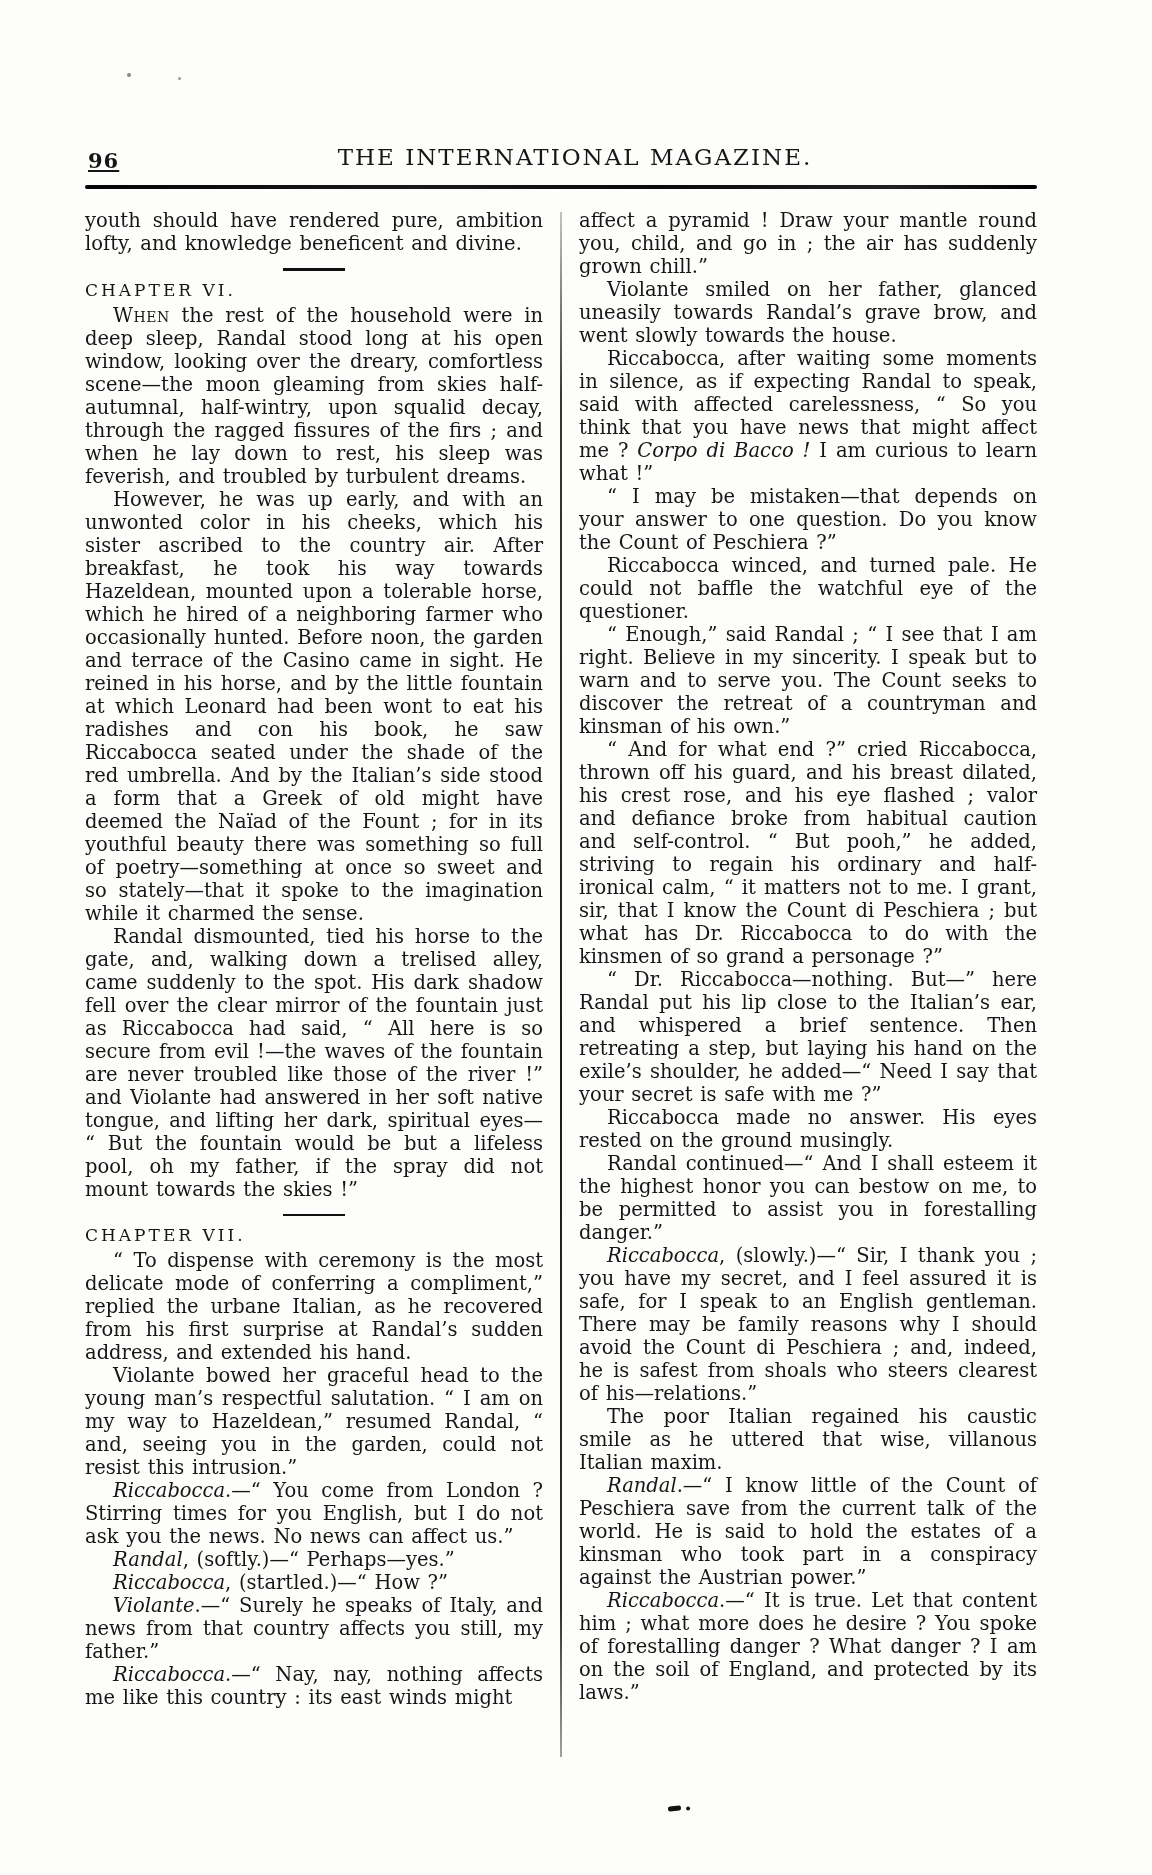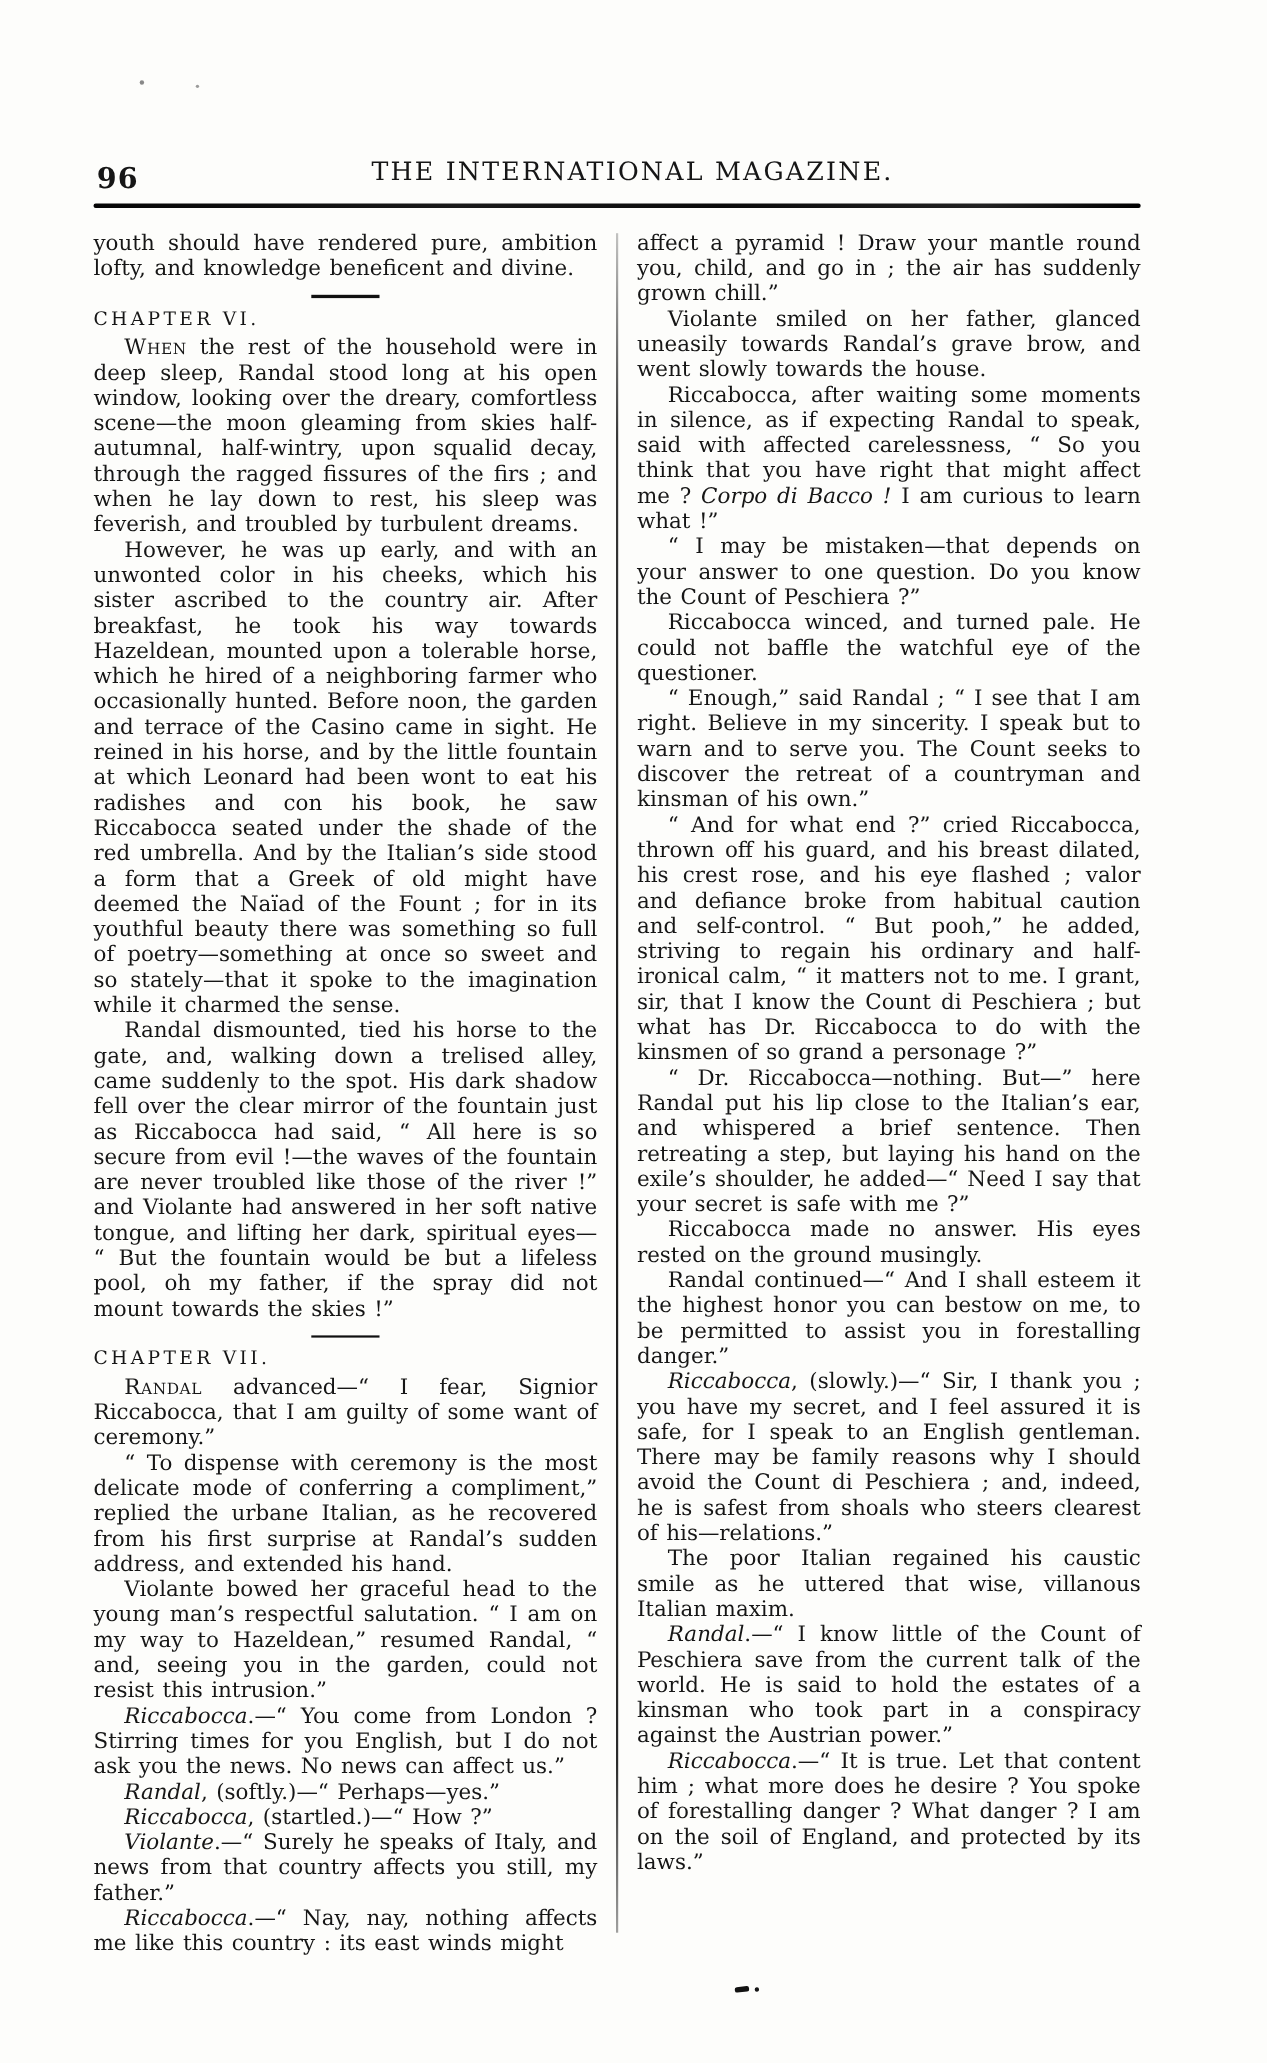--- a/index.html
+++ b/index.html
@@ -15,21 +15,21 @@
   .page{
     position:relative;
     width:1152px;
     height:1875px;
     background:var(--paper);
     overflow:hidden;
   }
   
   .folio{
     position:absolute; left:88px; top:148px;
-    font-size:26px; font-weight:bold; letter-spacing:1px;
+    font-size:21px; font-weight:bold; letter-spacing:1px;text-decoration:underline;
   }
   .masthead{
     position:absolute; left:99px; top:144px; width:952px;
     text-align:center; font-size:23px; letter-spacing:2px;
     font-weight:normal; white-space:nowrap;
   }
   .head-rule{
     position:absolute; left:85px; top:185px; width:952px; height:4px;
     background:linear-gradient(90deg,#050505 0%,#1a1a1a 35%,#0a0a0a 60%,#222 85%,#000 100%);
     border-radius:2px;
@@ -88,33 +88,32 @@
   <div class="cols">
     <div class="col">
         <p class="para"><span>youth should have rendered pure, ambition lofty, and knowledge beneficent and divine.</span></p>
         <div class="sec-rule"></div>
         <h2 class="chapter">CHAPTER VI.</h2>
         <p class="para indent"><span class="sc">When</span><span> the rest of the household were in deep sleep, Randal stood long at his open window, looking over the dreary, comfortless scene—the moon gleaming from skies half-autumnal, half-wintry, upon squalid decay, through the ragged fissures of the firs ; and when he lay down to rest, his sleep was feverish, and troubled by turbulent dreams.</span></p>
         <p class="para indent"><span>However, he was up early, and with an unwonted color in his cheeks, which his sister ascribed to the country air.  After breakfast, he took his way towards Hazeldean, mounted upon a tolerable horse, which he hired of a neighboring farmer who occasionally hunted.  Before noon, the garden and terrace of the Casino came in sight.  He reined in his horse, and by the little fountain at which Leonard had been wont to eat his radishes and con his book, he saw Riccabocca seated under the shade of the red umbrella.  And by the Italian’s side stood a form that a Greek of old might have deemed the Naïad of the Fount ; for in its youthful beauty there was something so full of poetry—something at once so sweet and so stately—that it spoke to the imagination while it charmed the sense.</span></p>
         <p class="para indent"><span>Randal dismounted, tied his horse to the gate, and, walking down a trelised alley, came suddenly to the spot.  His dark shadow fell over the clear mirror of the fountain just as Riccabocca had said, “ All here is so secure from evil !—the waves of the fountain are never troubled like those of the river !” and Violante had answered in her soft native tongue, and lifting her dark, spiritual eyes— “ But the fountain would be but a lifeless pool, oh my father, if the spray did not mount towards the skies !”</span></p>
         <div class="sec-rule"></div>
         <h2 class="chapter">CHAPTER VII.</h2>
-        <p class="para indent"><span class="sc">Randal</span><span> advanced—“ I fear, Signior Riccabocca, that I am guilty of some want of ceremony.”</span></p>
         <p class="para indent"><span>“ To dispense with ceremony is the most delicate mode of conferring a compliment,” replied the urbane Italian, as he recovered from his first surprise at Randal’s sudden address, and extended his hand.</span></p>
         <p class="para indent"><span>Violante bowed her graceful head to the young man’s respectful salutation.  “ I am on my way to Hazeldean,” resumed Randal, “ and, seeing you in the garden, could not resist this intrusion.”</span></p>
         <p class="para indent"><span class="i">Riccabocca</span><span>.—“ You come from London ?  Stirring times for you English, but I do not ask you the news.  No news can affect us.”</span></p>
         <p class="para indent"><span class="i">Randal</span><span>, (softly.)—“ Perhaps—yes.”</span></p>
         <p class="para indent"><span class="i">Riccabocca</span><span>, (startled.)—“ How ?”</span></p>
         <p class="para indent"><span class="i">Violante</span><span>.—“ Surely he speaks of Italy, and news from that country affects you still, my father.”</span></p>
         <p class="para indent"><span class="i">Riccabocca</span><span>.—“ Nay, nay, nothing affects me like this country : its east winds might</span></p>
       </div>
     <div class="col">
         <p class="para"><span>affect a pyramid !  Draw your mantle round you, child, and go in ; the air has suddenly grown chill.”</span></p>
         <p class="para indent"><span>Violante smiled on her father, glanced uneasily towards Randal’s grave brow, and went slowly towards the house.</span></p>
-        <p class="para indent"><span>Riccabocca, after waiting some moments in silence, as if expecting Randal to speak, said with affected carelessness, “ So you think that you have right that might affect me ?  </span><span class="i">Corpo di Bacco !</span><span>  I am curious to learn what !”</span></p>
+        <p class="para indent"><span>Riccabocca, after waiting some moments in silence, as if expecting Randal to speak, said with affected carelessness, “ So you think that you have news that might affect me ?  </span><span class="i">Corpo di Bacco !</span><span>  I am curious to learn what !”</span></p>
         <p class="para indent"><span>“ I may be mistaken—that depends on your answer to one question.  Do you know the Count of Peschiera ?”</span></p>
         <p class="para indent"><span>Riccabocca winced, and turned pale.  He could not baffle the watchful eye of the questioner.</span></p>
         <p class="para indent"><span>“ Enough,” said Randal ; “ I see that I am right.  Believe in my sincerity.  I speak but to warn and to serve you.  The Count seeks to discover the retreat of a countryman and kinsman of his own.”</span></p>
         <p class="para indent"><span>“ And for what end ?” cried Riccabocca, thrown off his guard, and his breast dilated, his crest rose, and his eye flashed ; valor and defiance broke from habitual caution and self-control.  “ But pooh,” he added, striving to regain his ordinary and half-ironical calm, “ it matters not to me.  I grant, sir, that I know the Count di Peschiera ; but what has Dr. Riccabocca to do with the kinsmen of so grand a personage ?”</span></p>
         <p class="para indent"><span>“ Dr. Riccabocca—nothing.  But—” here Randal put his lip close to the Italian’s ear, and whispered a brief sentence.  Then retreating a step, but laying his hand on the exile’s shoulder, he added—“ Need I say that your secret is safe with me ?”</span></p>
         <p class="para indent"><span>Riccabocca made no answer.  His eyes rested on the ground musingly.</span></p>
         <p class="para indent"><span>Randal continued—“ And I shall esteem it the highest honor you can bestow on me, to be permitted to assist you in forestalling danger.”</span></p>
         <p class="para indent"><span class="i">Riccabocca</span><span>, (slowly.)—“ Sir, I thank you ; you have my secret, and I feel assured it is safe, for I speak to an English gentleman.  There may be family reasons why I should avoid the Count di Peschiera ; and, indeed, he is safest from shoals who steers clearest of his—relations.”</span></p>
         <p class="para indent"><span>The poor Italian regained his caustic smile as he uttered that wise, villanous Italian maxim.</span></p>
         <p class="para indent"><span class="i">Randal</span><span>.—“ I know little of the Count of Peschiera save from the current talk of the world.  He is said to hold the estates of a kinsman who took part in a conspiracy against the Austrian power.”</span></p>

